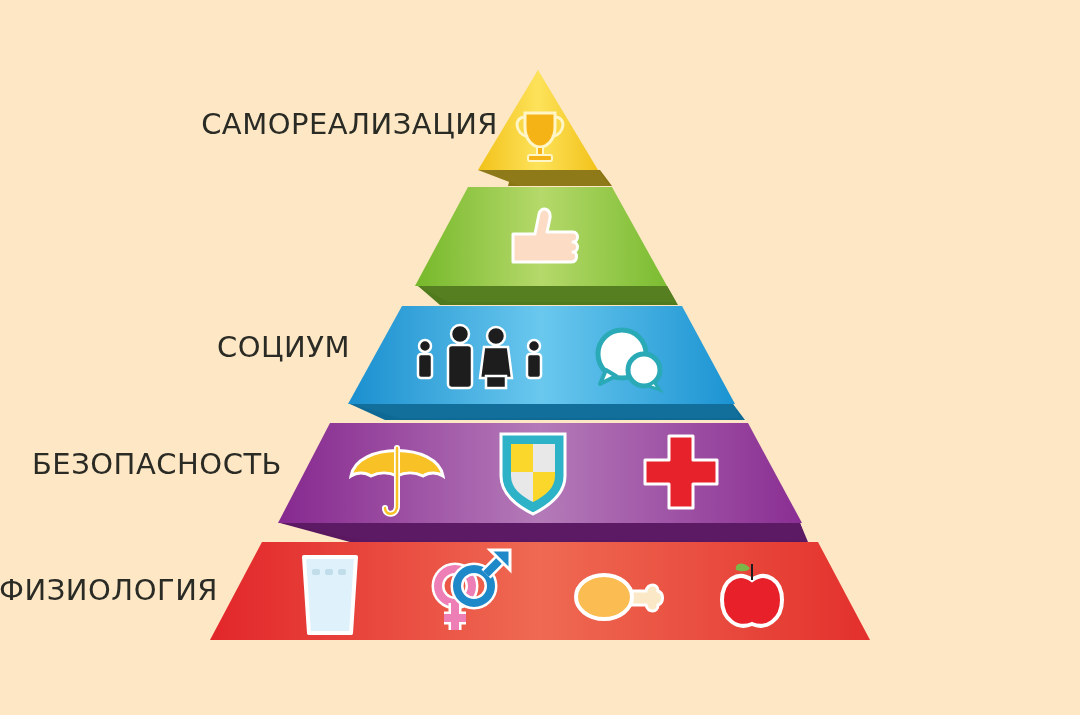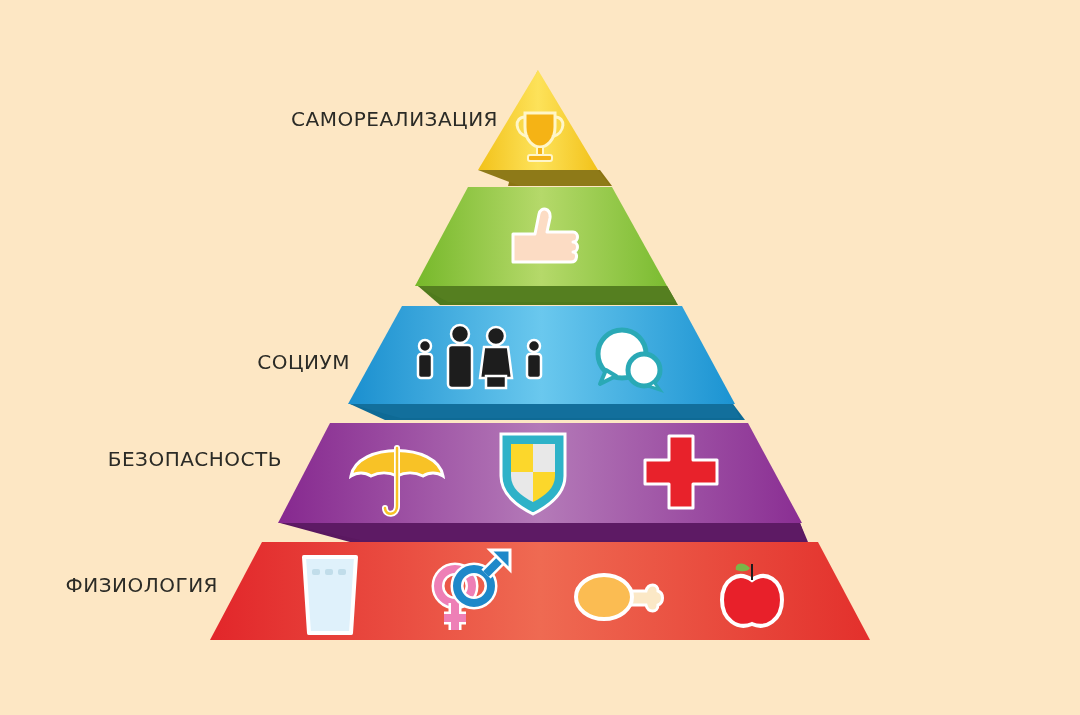--- a/index.html
+++ b/index.html
@@ -7,21 +7,21 @@
     width: 1080px; height: 715px; overflow: hidden;
     background: #fde7c4;
     font-family: "DejaVu Sans", sans-serif;
     position: relative;
   }
   .stage { position: absolute; left: 0; top: 0; width: 1080px; height: 715px; }
   .label {
     position: absolute;
     color: #2b2b26;
     font-family: "DejaVu Sans", sans-serif;
-    font-size: 20px;
+    font-size: 29px;
     letter-spacing: 0.5px;
     white-space: nowrap;
     text-align: right;
   }
   svg { position: absolute; left: 0; top: 0; }
 </style>
 </head>
 <body>
 
 <div class="stage">
@@ -156,16 +156,16 @@
 
       <g transform="translate(752,598)">
         <path d="M0,-18 C-14,-28 -30,-18 -30,2 C-30,22 -14,32 0,26 C14,32 30,22 30,2 C30,-18 14,-28 0,-18 Z" fill="#e8202a" stroke="#ffffff" stroke-width="4"></path>
         <path d="M0,-18 V-34" stroke="#1d1d1d" stroke-width="2"></path>
         <path d="M-2,-30 C-10,-38 -18,-34 -16,-28 C-10,-26 -4,-26 -2,-30 Z" fill="#7ab648"></path>
       </g>
     </g>
   </svg>
 
   <div class="label" style="right:582px; top:107px;">САМОРЕАЛИЗАЦИЯ</div>
-  <div class="label" style="right:730px; top:330px;margin-top:20px;">СОЦИУМ</div>
+  <div class="label" style="right:730px; top:330px;">СОЦИУМ</div>
   <div class="label" style="right:798px; top:447px;">БЕЗОПАСНОСТЬ</div>
   <div class="label" style="right:862px; top:573px;margin-left:32px;">ФИЗИОЛОГИЯ</div>
 </div>
 
 </body></html>

